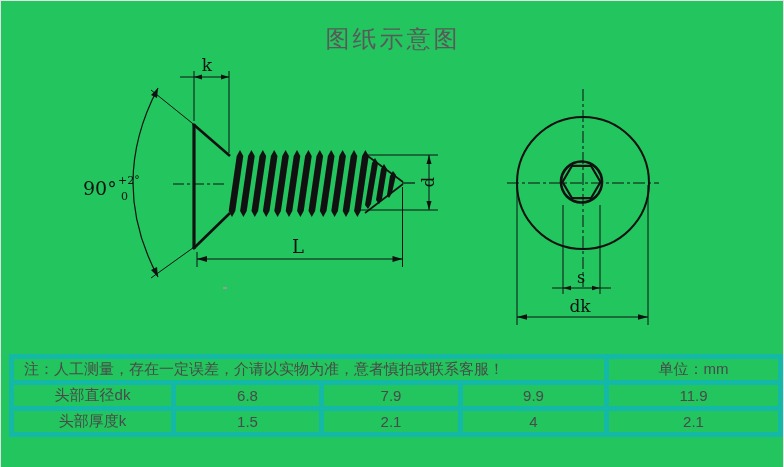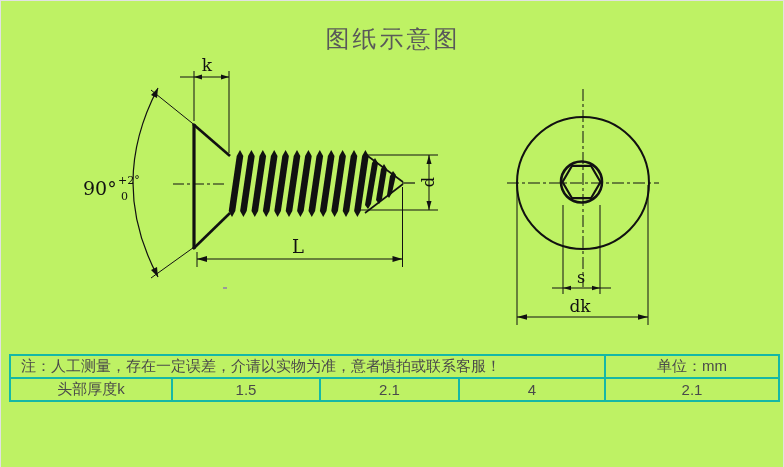--- a/index.html
+++ b/index.html
@@ -1,19 +1,19 @@
 <!DOCTYPE html>
 <html><head>
 <meta charset="utf-8">
 <style>
   html,body{margin:0;padding:0;background:#fff;}
   .page{
     position:relative;
     width:784px;height:467px;
-    background:#bef264;
+    background:#22c55e;
     border-top:1px solid #e2e2e2;
     border-left:1px solid #e2e2e2;
     border-right:1px solid #e2e2e2;
     box-sizing:border-box;
     overflow:hidden;
     font-family:"Liberation Sans", sans-serif;
   }
   .title{
     position:absolute;top:22px;left:0;width:784px;
     text-align:center;
@@ -24,21 +24,21 @@
   
   text.dim{font-family:"DejaVu Serif", serif;fill:#111;}
   
   .spec-table{
     position:absolute;left:8px;top:353px;
     border-collapse:collapse;table-layout:fixed;
     width:769px;
     font-size:15px;color:#4a4a4a;
   }
   .spec-table td{
-    border:2px solid #14b8a6;
+    border:5px solid #14b8a6;
     text-align:center;vertical-align:middle;
     padding:0;height:21px;
     overflow:hidden;white-space:nowrap;margin-top:32px;
   }
   .spec-table td.note-cell{text-align:left;padding-left:10px;}
 </style>
 </head>
 <body>
 
 <div class="page">
@@ -156,20 +156,27 @@
         <col style="width:148px">
         <col style="width:139px">
       <col style="width:146px">
         <col style="width:174px">
     </colgroup>
     <tbody>
         <tr style="height:23px;">
       <td class="note-cell" colspan="4">注：人工测量，存在一定误差，介请以实物为准，意者慎拍或联系客服！</td>
       <td>单位：mm</td>
     </tr>
+    <tr style="height:21px;">
+      <td>头部直径dk</td>
+      <td>6.8</td>
+      <td>7.9</td>
+      <td>9.9</td>
+      <td>11.9</td>
+    </tr>
     <tr style="height:22px;">
       <td>头部厚度k</td>
       <td>1.5</td>
       <td>2.1</td>
       <td>4</td>
       <td>2.1</td>
     </tr>
   </tbody>
     </table>
 

